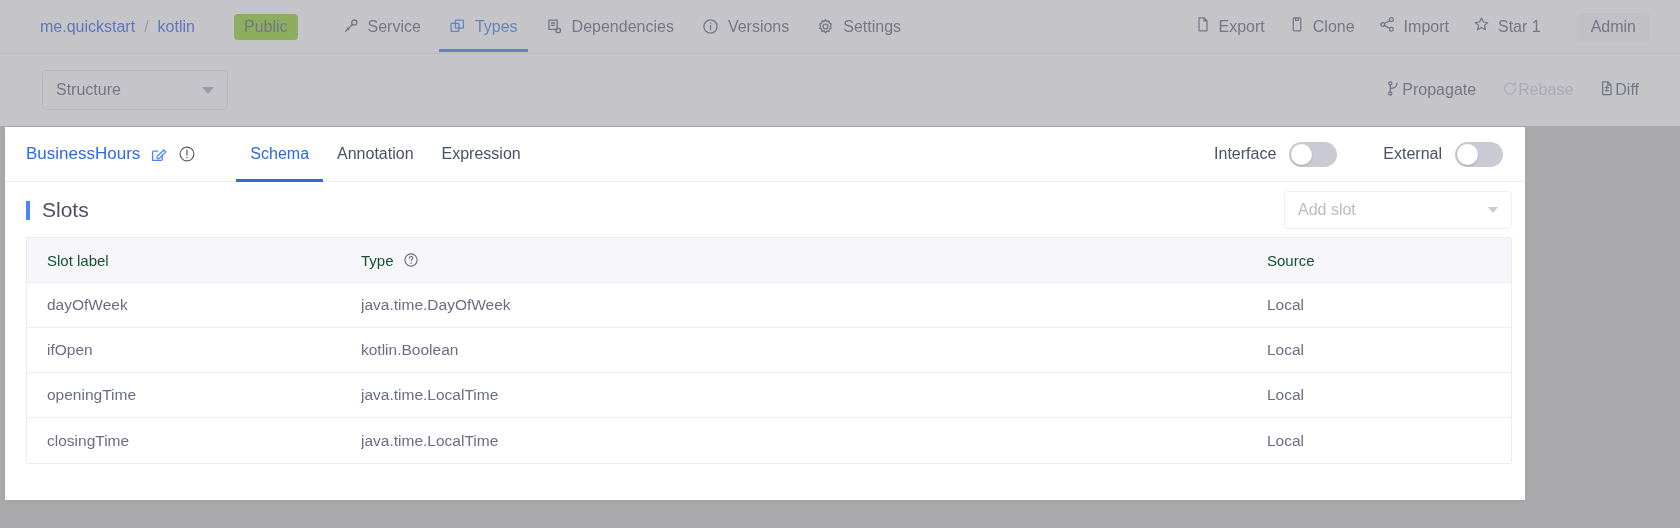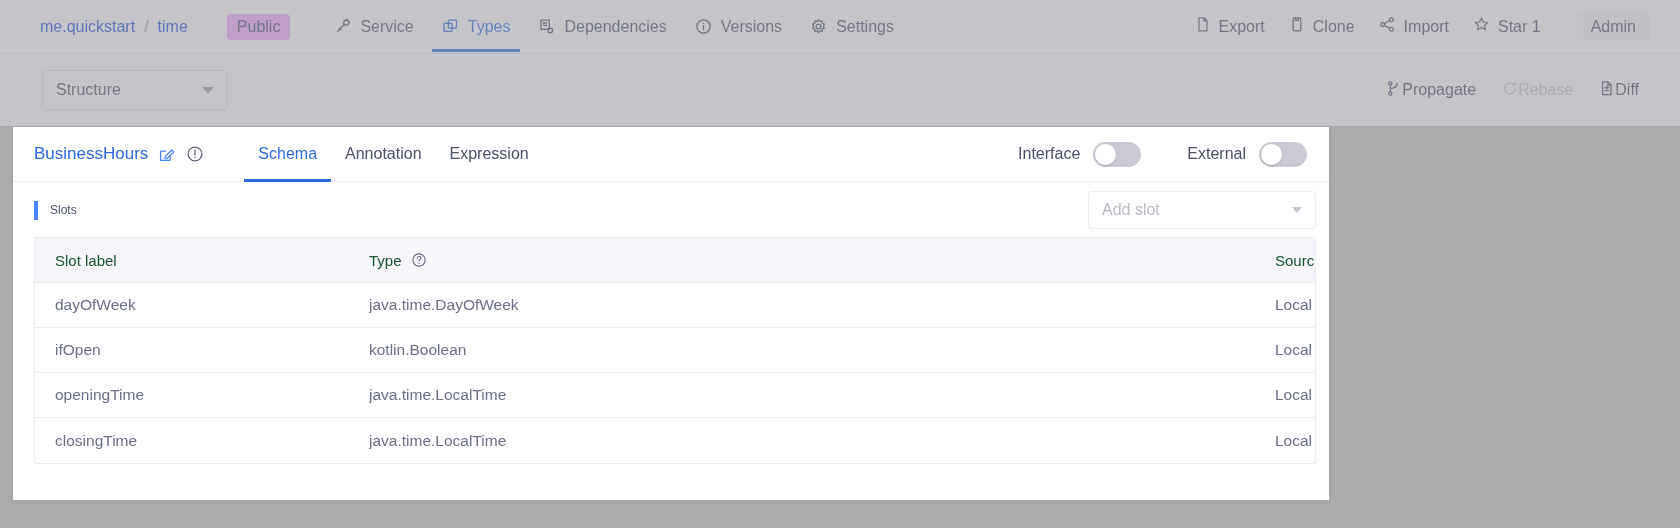--- a/index.html
+++ b/index.html
@@ -42,21 +42,21 @@
   }
   .crumb-link { color: #1d4ed8; }
   .crumb-sep { color: #9aa0b4; margin: 0 9px; }
 
   .nav-pill {
     margin-left: 39px;
     font-size: 16px;
     color: #4a5066;
     padding: 4px 10px;
     border-radius: 4px;
-    background: #f0abfc;
+    background: #84cc16;
     white-space: nowrap;
   }
 
   .nav-items { display: flex; align-items: center; margin-left: 30px; }
   .nav-item {
     display: flex;
     align-items: center;
     gap: 9px;
     font-size: 16px;
     color: #4a5066;
@@ -152,23 +152,23 @@
     left: 0; top: 0;
     width: 1680px;
     height: 126px;
     background: rgba(150,150,156,0.55);
     pointer-events: none;
   }
 
   
   .card {
     position: absolute;
-    left: 13px;
+    left: 5px;
     top: 127px;
-    width: 1316px;
+    width: 1520px;
     height: 373px;
     background: #ffffff;
     box-shadow: 0 1px 4px rgba(60,60,80,0.10);
   }
 
   .card-head {
     height: 55px;
     display: flex;
     align-items: center;
     border-bottom: 1px solid #ececf2;
@@ -230,21 +230,21 @@
 
   
   .slots-bar {
     height: 55px;
     display: flex;
     align-items: center;
     padding-left: 21px;
     position: relative;
   }
   .slots-title {
-    font-size: 12px;
+    font-size: 21px;
     color: #4a5066;
     padding-left: 16px;
     position: relative;
     line-height: 20px;
   }
   .slots-title::before {
     content: "";
     position: absolute;
     left: 0; top: 1px;
     width: 3.5px; height: 19px;
@@ -305,21 +305,21 @@
 </head>
 <body>
 
 <div class="page">
 
   <div class="topbar">
 
     <div class="breadcrumb">
       <span class="crumb-link">me.quickstart</span>
       <span class="crumb-sep">/</span>
-      <span class="crumb-link">time</span>
+      <span class="crumb-link">kotlin</span>
     </div>
 
     <div class="nav-pill">Public</div>
 
     <div class="nav-items">
 
       <div class="nav-item">
         <span class="ico">
           <svg width="17" height="17" viewBox="0 0 17 17" fill="none" stroke="#4a5066" stroke-width="1.3">
             <circle cx="12.3" cy="4.6" r="2.6"></circle>

